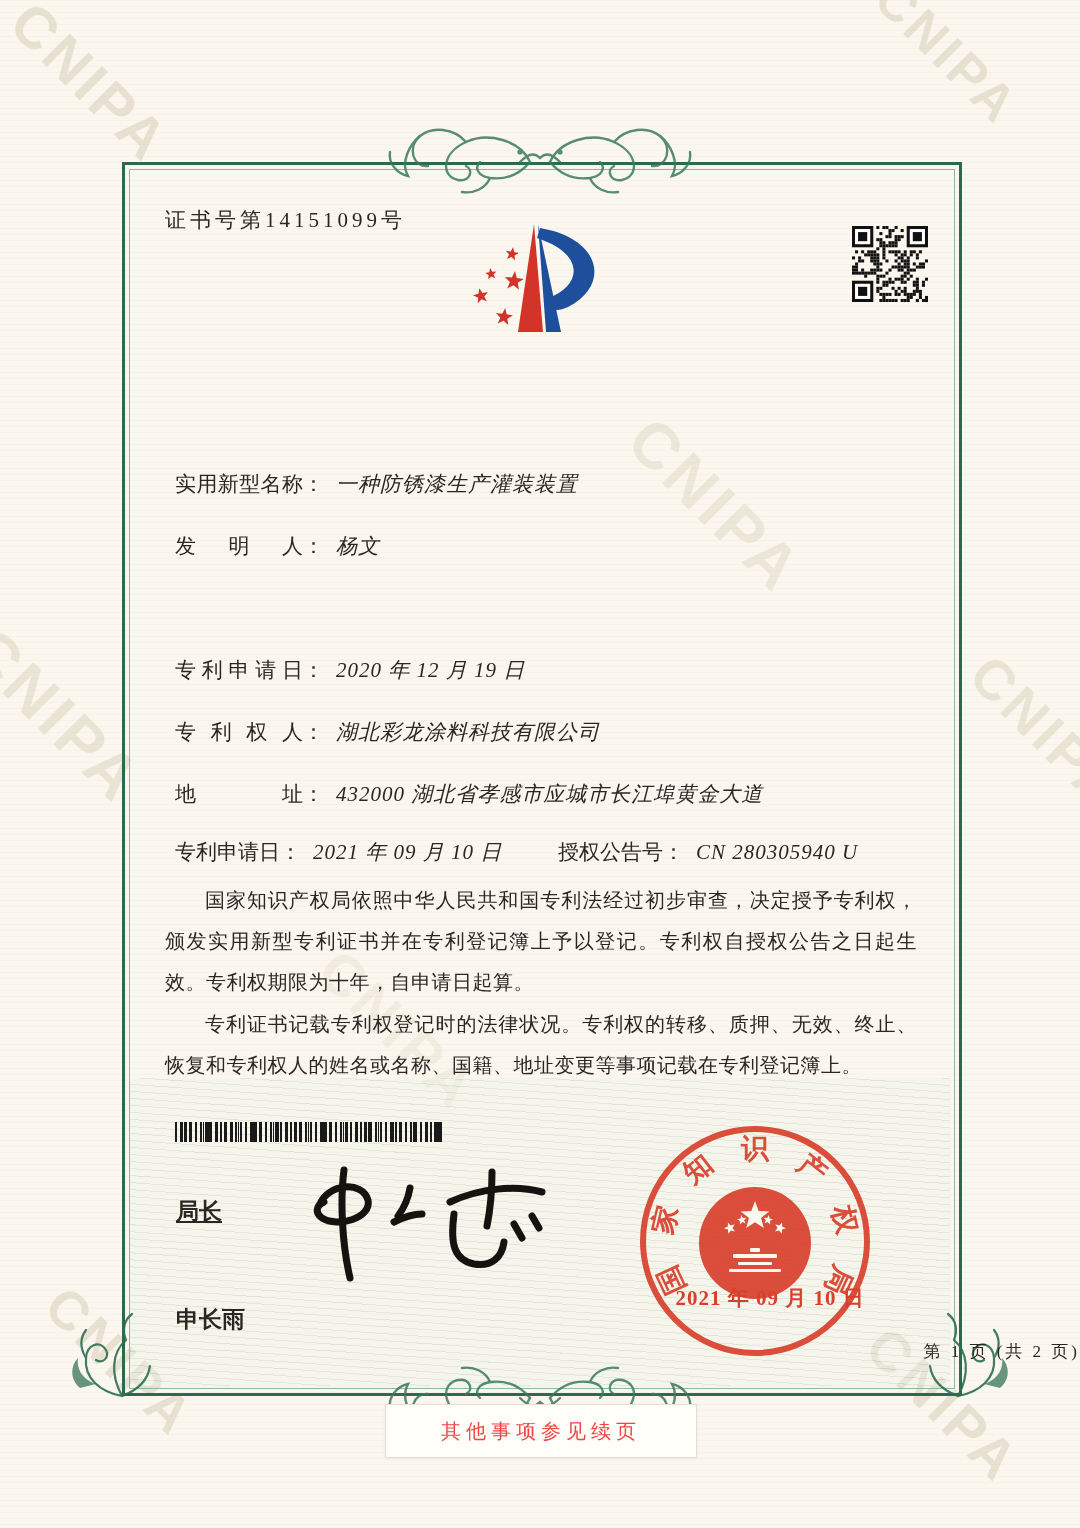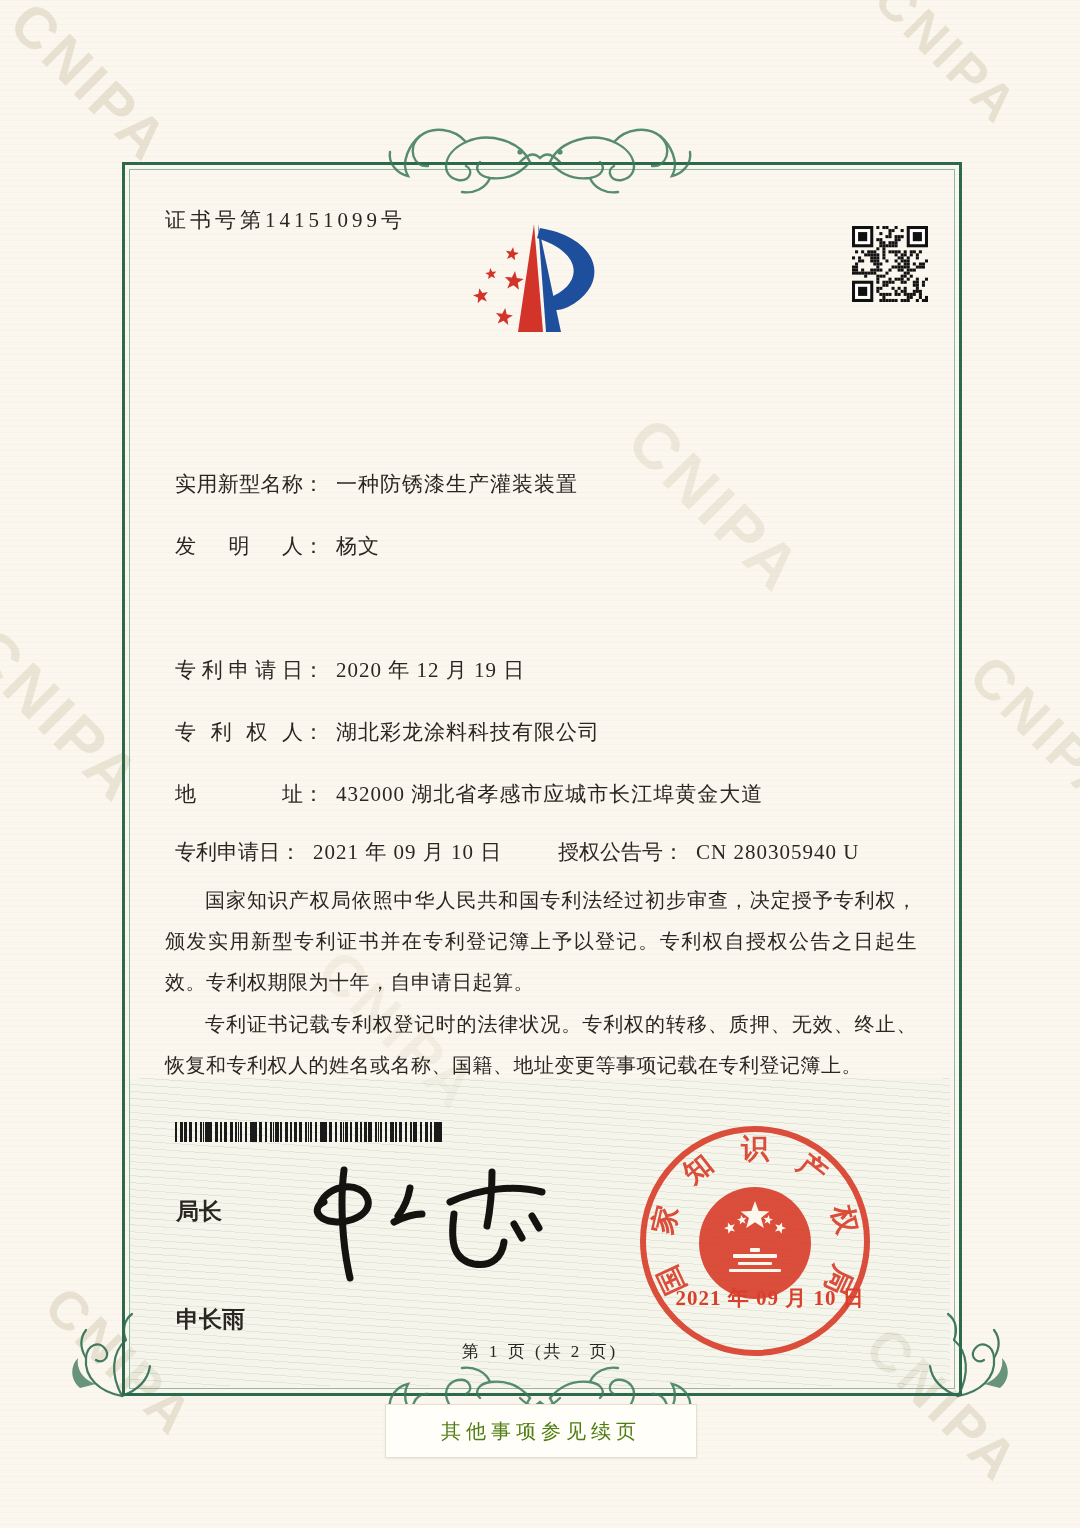--- a/index.html
+++ b/index.html
@@ -43,54 +43,54 @@
     background:repeating-linear-gradient(184deg, rgba(104,150,118,0.16) 0 1px, rgba(236,242,233,0.35) 1px 7px);
   }
   .ornament{position:absolute; z-index:4;}
   
   .abs{position:absolute; z-index:5;}
   #cert-number{left:165px; top:206px; font-size:21px; letter-spacing:4px;}
   #title{left:0; top:338px; width:1080px; text-align:center; font-size:46px; font-weight:bold; letter-spacing:10px;}
   .frow{left:175px; font-size:21px; white-space:nowrap;}
   .flabel{display:inline-block; width:128px; text-align:justify; text-align-last:justify;}
   .fcolon{display:inline-block; margin-right:12px;}
-  .fvalue{letter-spacing:1px;}
+  .fvalue{letter-spacing:1px;font-style:italic;}
   #grant-row-right{left:558px;}
   .body-par{
     left:165px; width:752px; font-size:20px; line-height:41px;
     text-align:justify; text-indent:2em; letter-spacing:.5px;font-family:Liberation Serif, serif;
   }
   #barcode{
     left:175px; top:1122px; width:268px; height:20px;
     background:
       repeating-linear-gradient(90deg, #1a1a1a 0 2px, transparent 2px 5px),
       repeating-linear-gradient(90deg, #1a1a1a 0 1px, transparent 1px 7px),
       repeating-linear-gradient(90deg, transparent 0 9px, #1a1a1a 9px 12px, transparent 12px 23px);
   }
   .official{font-family:"Liberation Sans","DejaVu Sans",sans-serif; font-weight:bold; font-size:23px;}
-  #director-title{left:176px; top:1196px;}
+  #director-title{left:176px; top:1196px;text-decoration:underline;}
   #director-name{left:176px; top:1304px;}
   #signature{left:282px; top:1156px;}
   
   #seal{position:absolute; left:638px; top:1124px; width:234px; height:234px; z-index:6; opacity:.92;}
   #seal-ring-text{position:absolute; left:0; top:0; width:234px; height:234px;}
   #seal-ring-text span{
     position:absolute; left:50%; top:50%;
     font-size:28px; font-weight:bold; color:var(--seal-red);
     font-family:"Liberation Sans","DejaVu Sans",sans-serif;
   }
   #seal-date{
     left:652px; top:1284px; width:236px; text-align:center; z-index:7;
     color:var(--seal-red); font-size:21px; font-weight:bold; letter-spacing:1px; white-space:nowrap;
   }
-  #page-footer{left:0; top:1340px; width:1080px; text-align:center; font-size:17px; letter-spacing:3px;}
+  #page-footer{left:0; top:1340px; width:1080px; text-align:right; font-size:17px; letter-spacing:3px;}
   #note-box{
     left:385px; top:1404px; width:310px; height:52px; z-index:5;
     background:#fffef8; border:1px solid #e6e0d0; box-shadow:0 1px 3px rgba(0,0,0,0.06);
-    text-align:center; line-height:52px; font-size:20px; letter-spacing:5px; color:#4d7c0f;
+    text-align:center; line-height:52px; font-size:20px; letter-spacing:5px; color:#ef4444;
   }
   #qr{position:absolute; left:852px; top:226px; z-index:5;}
   #logo{position:absolute; left:448px; top:208px; z-index:5;}
 </style>
 </head>
 <body>
 
 <div id="page">
 
   <span class="wm wm1">CNIPA</span>

